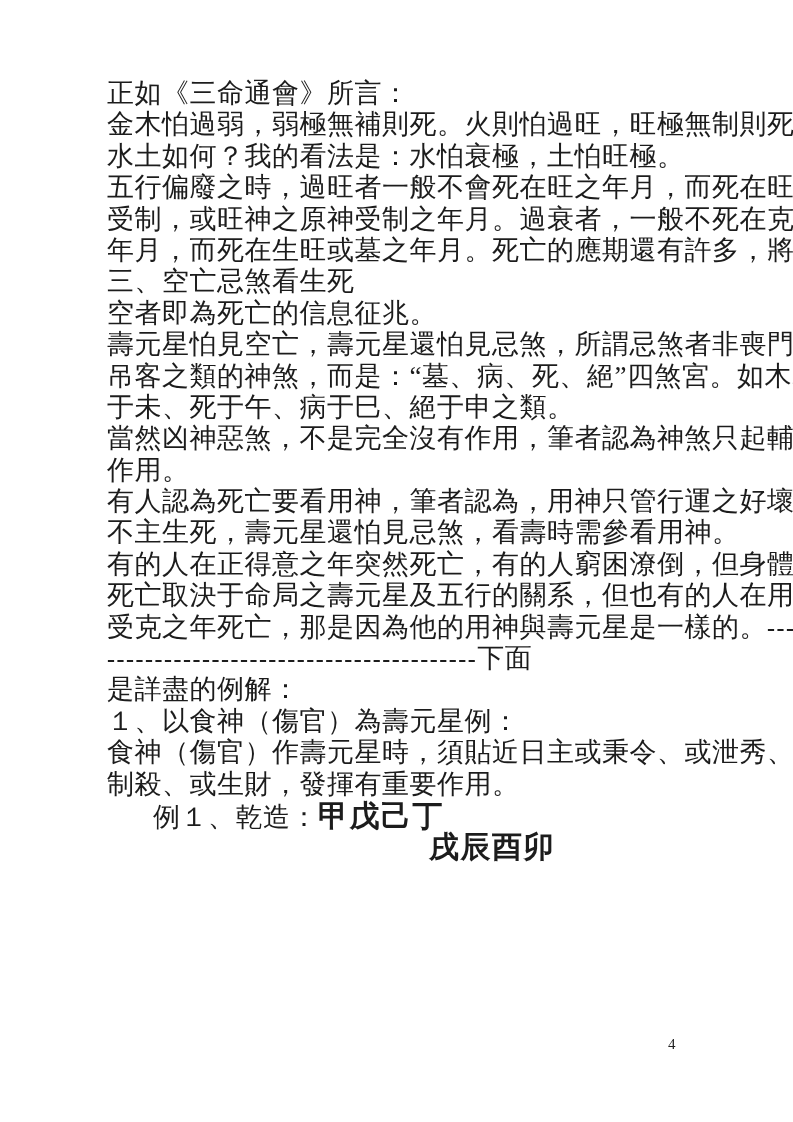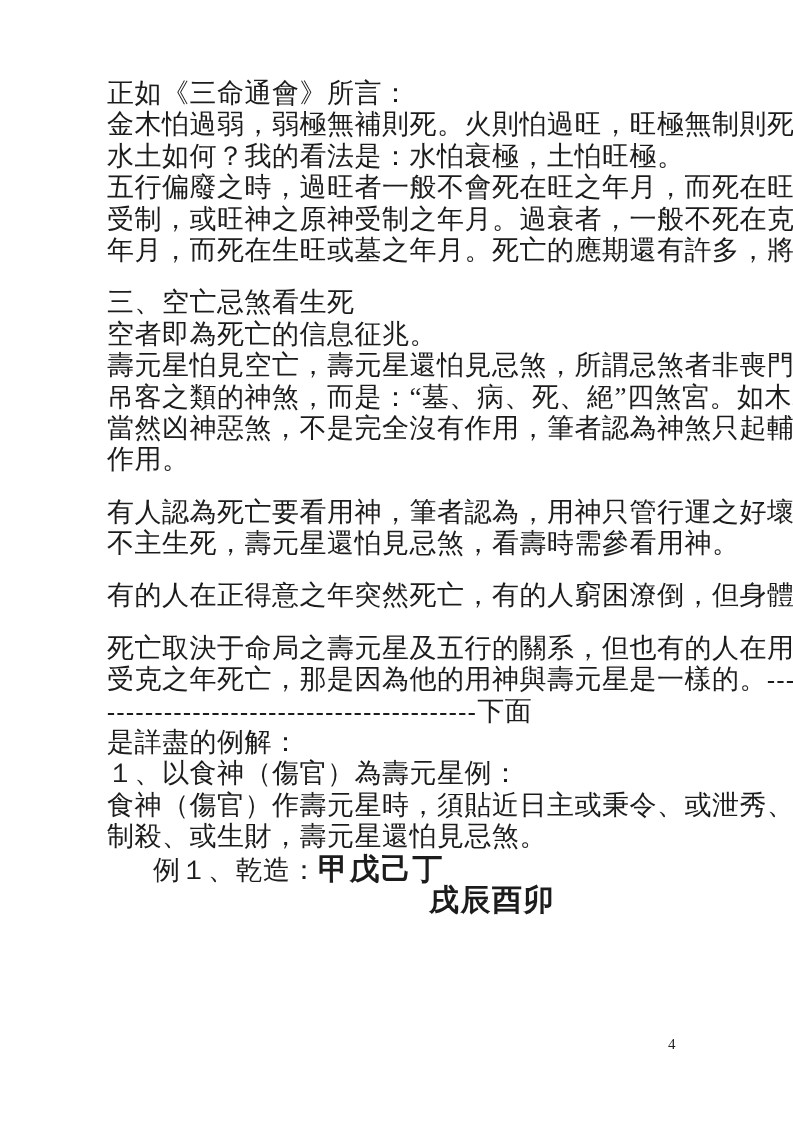--- a/index.html
+++ b/index.html
@@ -25,21 +25,21 @@
   .content {
     position: absolute;
     left: 107px;
     top: 78px;
     width: 590px;
     font-size: 27px;
     line-height: 31.4px;
     letter-spacing: 0.5px;
   }
   .para { margin: 0; }
-  .para + .para { margin-top: 21px; }
+  .para + .para { }
   .line {
     height: 31.4px;
     white-space: nowrap;
   }
   .dashes {
     letter-spacing: 1.5px;
     font-weight: bold;
     font-size: 24px;
   }
   .ex-line-1 { padding-left: 46px; }
@@ -72,41 +72,42 @@
       <div class="line">五行偏廢之時，過旺者一般不會死在旺之年月，而死在旺神</div>
       <div class="line">受制，或旺神之原神受制之年月。過衰者，一般不死在克之</div>
       <div class="line">年月，而死在生旺或墓之年月。死亡的應期還有許多，將在</div>
     </div>
 
     <div class="para">
       <div class="line">三、空亡忌煞看生死</div>
       <div class="line">空者即為死亡的信息征兆。</div>
       <div class="line">壽元星怕見空亡，壽元星還怕見忌煞，所謂忌煞者非喪門、</div>
       <div class="line">吊客之類的神煞，而是：“墓、病、死、絕”四煞宮。如木墓</div>
+      <div class="line">于未、死于午、病于巳、絕于申之類。</div>
       <div class="line">當然凶神惡煞，不是完全沒有作用，筆者認為神煞只起輔助</div>
       <div class="line">作用。</div>
     </div>
 
     <div class="para">
       <div class="line">有人認為死亡要看用神，筆者認為，用神只管行運之好壞，</div>
       <div class="line">不主生死，壽元星還怕見忌煞，看壽時需參看用神。</div>
     </div>
 
     <div class="para">
       <div class="line">有的人在正得意之年突然死亡，有的人窮困潦倒，但身體康</div>
     </div>
 
     <div class="para">
       <div class="line">死亡取決于命局之壽元星及五行的關系，但也有的人在用神</div>
       <div class="line"><span>受克之年死亡，那是因為他的用神與壽元星是一樣的。</span><span class="dashes">-----</span></div>
       <div class="line"><span class="dashes">---------------------------------------</span><span>下面</span></div>
       <div class="line">是詳盡的例解：</div>
       <div class="line">１、以食神（傷官）為壽元星例：</div>
       <div class="line">食神（傷官）作壽元星時，須貼近日主或秉令、或泄秀、或</div>
-      <div class="line">制殺、或生財，壽元星還怕見忌煞。</div>
+      <div class="line">制殺、或生財，發揮有重要作用。</div>
       <div class="line ex-line-1"><span class="ex-label">例１、乾造：</span><span class="pillars">甲戊己丁</span></div>
       <div class="line ex-line-2"><span class="pillars">戌辰酉卯</span></div>
     </div>
 
   </div>
 
   <div class="page-number">4</div>
 </div>
 
 </body></html>

